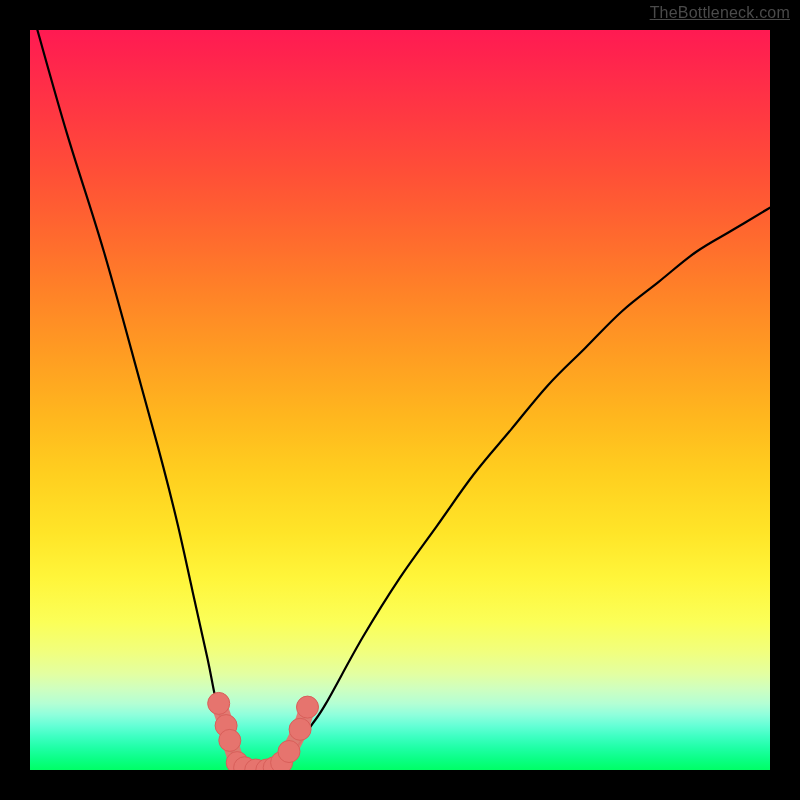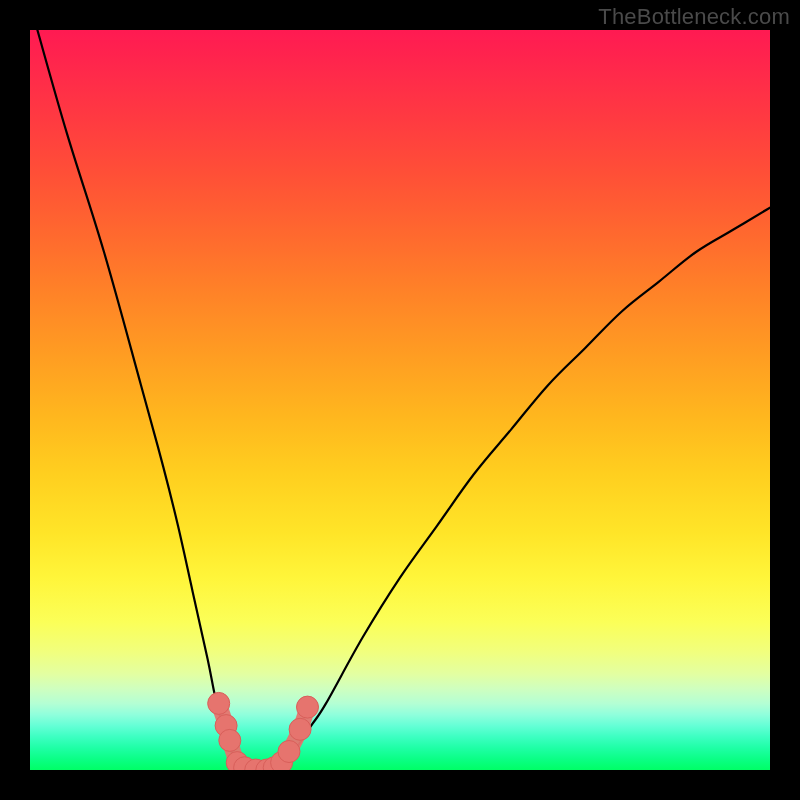--- a/index.html
+++ b/index.html
@@ -52,24 +52,25 @@
       #1fffa6 97%,
       #0bff86 98.5%,
       #00ff66 100%
     );
   }
   .watermark {
     position: absolute;
     top: 4px;
     right: 10px;
     color: #4a4a4a;
-    font-size: 22px;
+    font-size: 16px;
     font-weight: 500;
     letter-spacing: 0.2px;
     user-select: none;
+    text-decoration: underline;
   }
   svg {
     position: absolute;
     left: 0; top: 0;
   }
 </style>
 </head>
 <body>
 
 <div class="frame">

